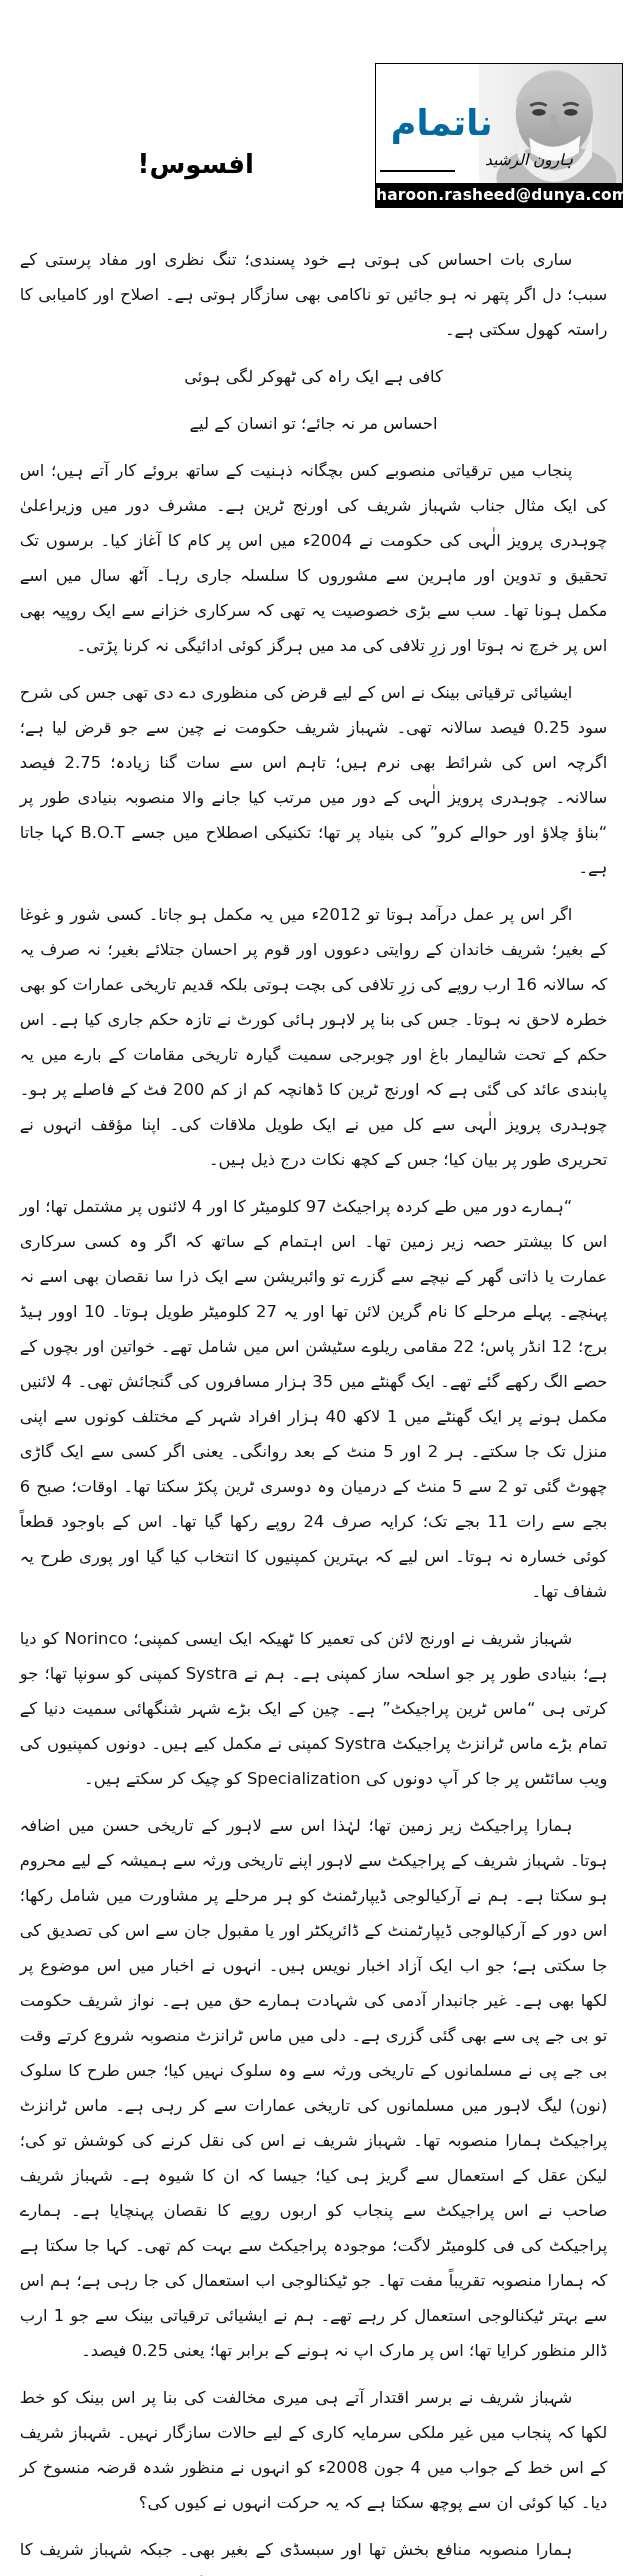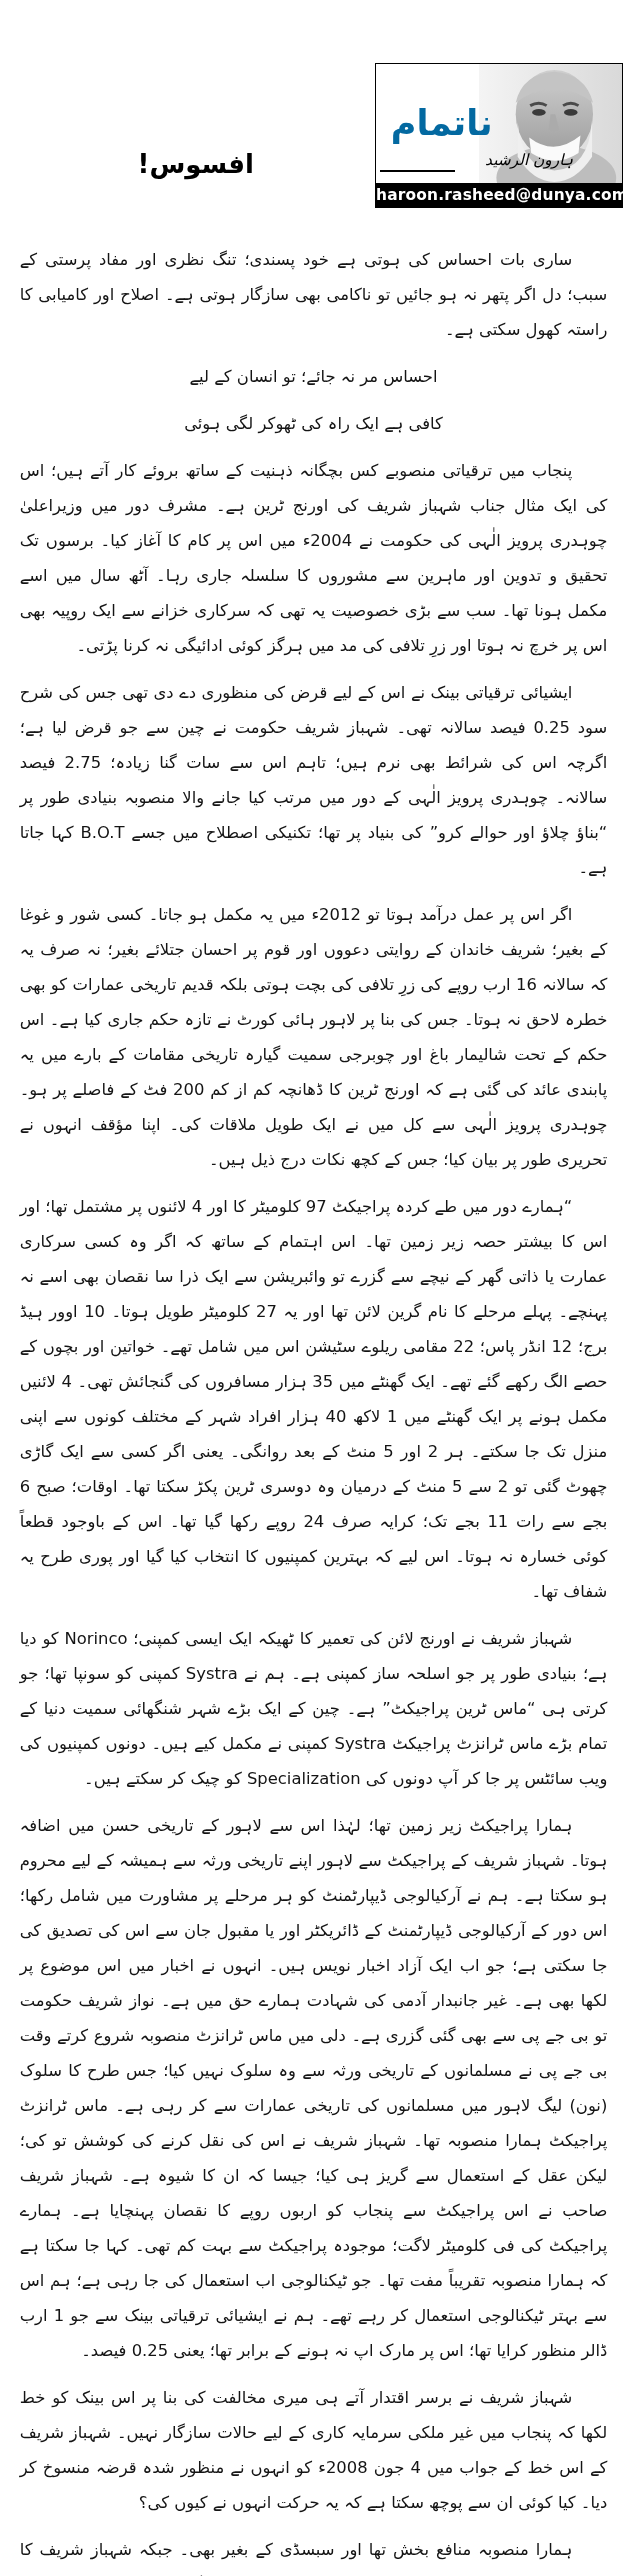--- a/index.html
+++ b/index.html
@@ -73,22 +73,22 @@
   <div class="masthead-title">ناتمام</div>
   <div class="masthead-rule"></div>
   <div class="author-signature">ہارون الرشید</div>
   <div class="email-bar">haroon.rasheed@dunya.com.pk</div>
 </div>
 
 <div class="article-title">افسوس!</div>
 
 <div class="article-body">
   <p class="para">ساری بات احساس کی ہوتی ہے خود پسندی؛ تنگ نظری اور مفاد پرستی کے سبب؛ دل اگر پتھر نہ ہو جائیں تو ناکامی بھی سازگار ہوتی ہے۔ اصلاح اور کامیابی کا راستہ کھول سکتی ہے۔</p>
+  <p class="verse">کافی ہے ایک راہ کی ٹھوکر لگی ہوئی</p>
   <p class="verse">احساس مر نہ جائے؛ تو انسان کے لیے</p>
-  <p class="verse">کافی ہے ایک راہ کی ٹھوکر لگی ہوئی</p>
   <p class="para">پنجاب میں ترقیاتی منصوبے کس بچگانہ ذہنیت کے ساتھ بروئے کار آتے ہیں؛ اس کی ایک مثال جناب شہباز شریف کی اورنج ٹرین ہے۔ مشرف دور میں وزیراعلیٰ چوہدری پرویز الٰہی کی حکومت نے 2004ء میں اس پر کام کا آغاز کیا۔ برسوں تک تحقیق و تدوین اور ماہرین سے مشوروں کا سلسلہ جاری رہا۔ آٹھ سال میں اسے مکمل ہونا تھا۔ سب سے بڑی خصوصیت یہ تھی کہ سرکاری خزانے سے ایک روپیہ بھی اس پر خرچ نہ ہوتا اور زرِ تلافی کی مد میں ہرگز کوئی ادائیگی نہ کرنا پڑتی۔</p>
   <p class="para">ایشیائی ترقیاتی بینک نے اس کے لیے قرض کی منظوری دے دی تھی جس کی شرح سود 0.25 فیصد سالانہ تھی۔ شہباز شریف حکومت نے چین سے جو قرض لیا ہے؛ اگرچہ اس کی شرائط بھی نرم ہیں؛ تاہم اس سے سات گنا زیادہ؛ 2.75 فیصد سالانہ۔ چوہدری پرویز الٰہی کے دور میں مرتب کیا جانے والا منصوبہ بنیادی طور پر “بناؤ چلاؤ اور حوالے کرو” کی بنیاد پر تھا؛ تکنیکی اصطلاح میں جسے B.O.T کہا جاتا ہے۔</p>
   <p class="para">اگر اس پر عمل درآمد ہوتا تو 2012ء میں یہ مکمل ہو جاتا۔ کسی شور و غوغا کے بغیر؛ شریف خاندان کے روایتی دعووں اور قوم پر احسان جتلائے بغیر؛ نہ صرف یہ کہ سالانہ 16 ارب روپے کی زرِ تلافی کی بچت ہوتی بلکہ قدیم تاریخی عمارات کو بھی خطرہ لاحق نہ ہوتا۔ جس کی بنا پر لاہور ہائی کورٹ نے تازہ حکم جاری کیا ہے۔ اس حکم کے تحت شالیمار باغ اور چوبرجی سمیت گیارہ تاریخی مقامات کے بارے میں یہ پابندی عائد کی گئی ہے کہ اورنج ٹرین کا ڈھانچہ کم از کم 200 فٹ کے فاصلے پر ہو۔ چوہدری پرویز الٰہی سے کل میں نے ایک طویل ملاقات کی۔ اپنا مؤقف انہوں نے تحریری طور پر بیان کیا؛ جس کے کچھ نکات درج ذیل ہیں۔</p>
   <p class="para">“ہمارے دور میں طے کردہ پراجیکٹ 97 کلومیٹر کا اور 4 لائنوں پر مشتمل تھا؛ اور اس کا بیشتر حصہ زیر زمین تھا۔ اس اہتمام کے ساتھ کہ اگر وہ کسی سرکاری عمارت یا ذاتی گھر کے نیچے سے گزرے تو وائبریشن سے ایک ذرا سا نقصان بھی اسے نہ پہنچے۔ پہلے مرحلے کا نام گرین لائن تھا اور یہ 27 کلومیٹر طویل ہوتا۔ 10 اوور ہیڈ برج؛ 12 انڈر پاس؛ 22 مقامی ریلوے سٹیشن اس میں شامل تھے۔ خواتین اور بچوں کے حصے الگ رکھے گئے تھے۔ ایک گھنٹے میں 35 ہزار مسافروں کی گنجائش تھی۔ 4 لائنیں مکمل ہونے پر ایک گھنٹے میں 1 لاکھ 40 ہزار افراد شہر کے مختلف کونوں سے اپنی منزل تک جا سکتے۔ ہر 2 اور 5 منٹ کے بعد روانگی۔ یعنی اگر کسی سے ایک گاڑی چھوٹ گئی تو 2 سے 5 منٹ کے درمیان وہ دوسری ٹرین پکڑ سکتا تھا۔ اوقات؛ صبح 6 بجے سے رات 11 بجے تک؛ کرایہ صرف 24 روپے رکھا گیا تھا۔ اس کے باوجود قطعاً کوئی خسارہ نہ ہوتا۔ اس لیے کہ بہترین کمپنیوں کا انتخاب کیا گیا اور پوری طرح یہ شفاف تھا۔</p>
   <p class="para">شہباز شریف نے اورنج لائن کی تعمیر کا ٹھیکہ ایک ایسی کمپنی؛ Norinco کو دیا ہے؛ بنیادی طور پر جو اسلحہ ساز کمپنی ہے۔ ہم نے Systra کمپنی کو سونپا تھا؛ جو کرتی ہی “ماس ٹرین پراجیکٹ” ہے۔ چین کے ایک بڑے شہر شنگھائی سمیت دنیا کے تمام بڑے ماس ٹرانزٹ پراجیکٹ Systra کمپنی نے مکمل کیے ہیں۔ دونوں کمپنیوں کی ویب سائٹس پر جا کر آپ دونوں کی Specialization کو چیک کر سکتے ہیں۔</p>
   <p class="para">ہمارا پراجیکٹ زیر زمین تھا؛ لہٰذا اس سے لاہور کے تاریخی حسن میں اضافہ ہوتا۔ شہباز شریف کے پراجیکٹ سے لاہور اپنے تاریخی ورثہ سے ہمیشہ کے لیے محروم ہو سکتا ہے۔ ہم نے آرکیالوجی ڈیپارٹمنٹ کو ہر مرحلے پر مشاورت میں شامل رکھا؛ اس دور کے آرکیالوجی ڈیپارٹمنٹ کے ڈائریکٹر اور یا مقبول جان سے اس کی تصدیق کی جا سکتی ہے؛ جو اب ایک آزاد اخبار نویس ہیں۔ انہوں نے اخبار میں اس موضوع پر لکھا بھی ہے۔ غیر جانبدار آدمی کی شہادت ہمارے حق میں ہے۔ نواز شریف حکومت تو بی جے پی سے بھی گئی گزری ہے۔ دلی میں ماس ٹرانزٹ منصوبہ شروع کرتے وقت بی جے پی نے مسلمانوں کے تاریخی ورثہ سے وہ سلوک نہیں کیا؛ جس طرح کا سلوک (نون) لیگ لاہور میں مسلمانوں کی تاریخی عمارات سے کر رہی ہے۔ ماس ٹرانزٹ پراجیکٹ ہمارا منصوبہ تھا۔ شہباز شریف نے اس کی نقل کرنے کی کوشش تو کی؛ لیکن عقل کے استعمال سے گریز ہی کیا؛ جیسا کہ ان کا شیوہ ہے۔ شہباز شریف صاحب نے اس پراجیکٹ سے پنجاب کو اربوں روپے کا نقصان پہنچایا ہے۔ ہمارے پراجیکٹ کی فی کلومیٹر لاگت؛ موجودہ پراجیکٹ سے بہت کم تھی۔ کہا جا سکتا ہے کہ ہمارا منصوبہ تقریباً مفت تھا۔ جو ٹیکنالوجی اب استعمال کی جا رہی ہے؛ ہم اس سے بہتر ٹیکنالوجی استعمال کر رہے تھے۔ ہم نے ایشیائی ترقیاتی بینک سے جو 1 ارب ڈالر منظور کرایا تھا؛ اس پر مارک اپ نہ ہونے کے برابر تھا؛ یعنی 0.25 فیصد۔</p>
   <p class="para">شہباز شریف نے برسر اقتدار آتے ہی میری مخالفت کی بنا پر اس بینک کو خط لکھا کہ پنجاب میں غیر ملکی سرمایہ کاری کے لیے حالات سازگار نہیں۔ شہباز شریف کے اس خط کے جواب میں 4 جون 2008ء کو انہوں نے منظور شدہ قرضہ منسوخ کر دیا۔ کیا کوئی ان سے پوچھ سکتا ہے کہ یہ حرکت انہوں نے کیوں کی؟</p>
   <p class="para">ہمارا منصوبہ منافع بخش تھا اور سبسڈی کے بغیر بھی۔ جبکہ شہباز شریف کا پراجیکٹ سراسر خسارے کا ہے۔ لاہور اور راولپنڈی میں جنگلہ بس پر سالانہ 24 ارب روپے کا زرِ تلافی دیا جا رہا ہے؛ یعنی 2 ارب روپے ماہانہ؛ اور اورنج لائن ٹرین پر سالانہ سبسڈی کا کم از کم تخمینہ 16 ارب روپے ہے؛ یعنی سوا ارب روپے ماہانہ۔ حقیقت یہ ہے کہ جنگلہ بس کے بعد اورنج لائن شروع کر کے پنجاب پر ایک اور سفید ہاتھی کا بوجھ ڈالا جا رہا ہے۔ یہ پنجاب کی آئندہ نسلوں کو بھی قرضے میں جکڑ دینے کا منصوبہ ہے۔ اپنا کمیشن وصول کر کے رفو چکر ہو جائیں گے؛ عوام مدتوں تک اسے بھگتتے رہیں گے۔</p>
 
 </div>

